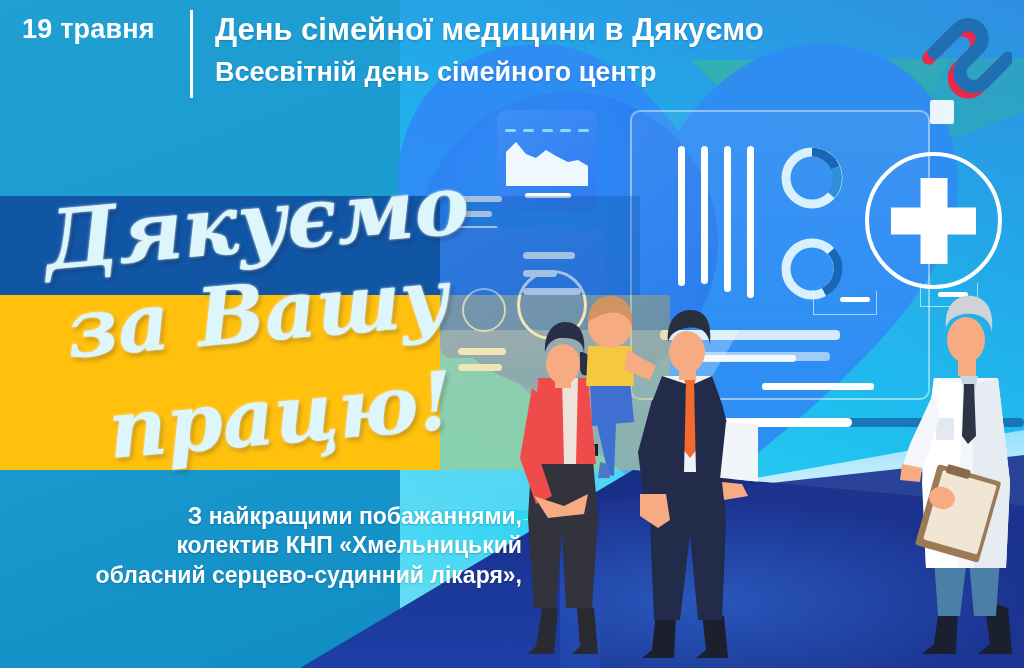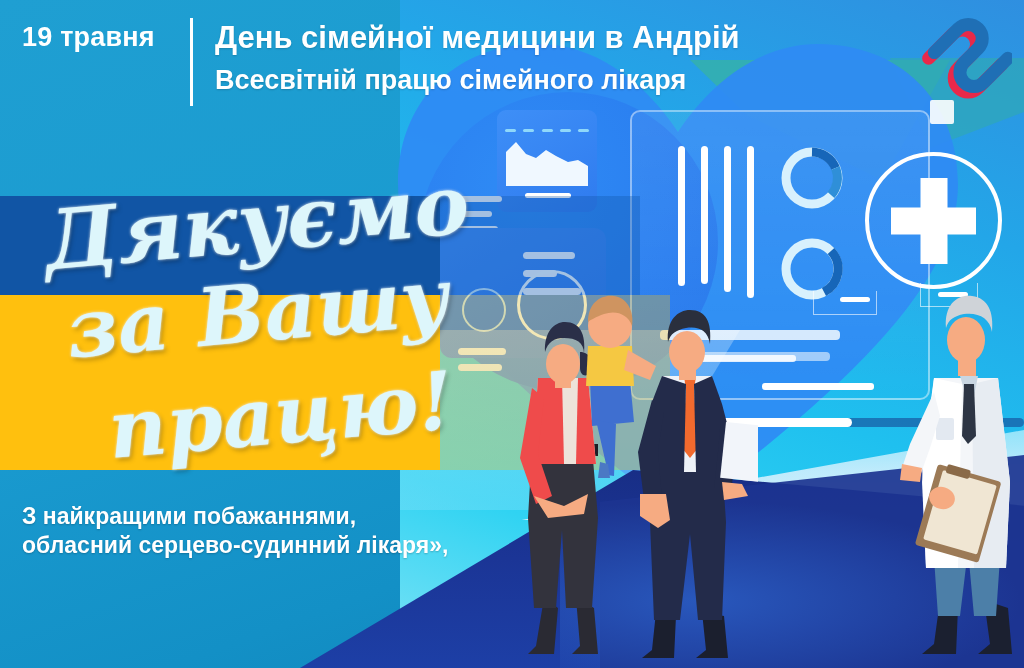--- a/index.html
+++ b/index.html
@@ -178,21 +178,21 @@
   .flag-blue-ext {
     position:absolute; left:440px; top:196px; width:200px; height:99px;
     background:#1155a5; opacity:.32;
   }
   .flag-yellow-ext {
     position:absolute; left:440px; top:295px; width:230px; height:175px;
     background:#ffc00e; opacity:.3;
   }
 
   
-  .header { position:absolute; left:0; top:8px; width:820px; height:110px;text-decoration:underline; }
+  .header { position:absolute; left:0; top:0; width:820px; height:110px;text-decoration:underline; }
   .date {
     position:absolute; left:22px; top:14px;
     color:#fff; font-size:27px; font-weight:bold; letter-spacing:.2px;
     white-space:nowrap;
   }
   .divider {
     position:absolute; left:190px; top:10px; width:3px; height:88px;
     background:#fff;
   }
   .title-main {
@@ -226,21 +226,21 @@
   .s1 { position:absolute; left:26px; top:6px;   font-size:82px; transform:rotate(-5deg); }
   .s2 { position:absolute; left:48px; top:98px;  font-size:80px; transform:rotate(-5deg); }
   .s3 { position:absolute; left:90px; top:200px; font-size:80px; transform:rotate(-5deg); }
 
   
   .signature {
     position:absolute; left:22px; top:502px; width:500px;
     color:#fff; font-size:23px; font-weight:bold; line-height:1.28;
     text-shadow:0 1px 2px rgba(0,0,0,.22);
   }
-  .signature div { white-space:nowrap; }
+  .signature div { white-space:nowrap;text-align:right; }
 
   
   .person { position:absolute; }
   .person svg { display:block; width:100%; height:100%; }
   .woman { left:492px; top:268px; width:140px; height:400px; }
   .baby  { left:570px; top:288px; width:90px;  height:200px; }
   .man   { left:618px; top:272px; width:140px; height:396px; }
   .doctor{ left:900px; top:268px; width:130px; height:400px; }
 </style>
 </head>
@@ -424,33 +424,34 @@
 
   <div class="script">
     <div class="s1">Дякуємо</div>
     <div class="s2">за Вашу</div>
     <div class="s3">працю!</div>
   </div>
 
   <div class="header">
     <div class="date">19  травня</div>
     <div class="divider"></div>
-    <div class="title-main">День сімейної медицини в Андрій</div>
-    <div class="title-sub">Всесвітній працю сімейного лікаря</div>
+    <div class="title-main">День сімейної медицини в Дякуємо</div>
+    <div class="title-sub">Всесвітній день сімейного центр</div>
   </div>
 
   <div class="logo">
     <svg viewBox="0 0 96 92">
       <g transform="rotate(-45 48 46)">
         <path d="M20 24 h34 a14 14 0 0 1 0 28 h-20 a14 14 0 0 0 0 28 h34" fill="none" stroke="#e8294a" stroke-width="13" stroke-linecap="round"></path>
       </g>
       <g transform="rotate(-45 48 46)">
         <path d="M76 80 h-34 a14 14 0 0 1 0 -28 h20 a14 14 0 0 0 0 -28 h-34" fill="none" stroke="#1f6fb5" stroke-width="13" stroke-linecap="round"></path>
       </g>
     </svg>
   </div>
 
   <div class="signature">
     <div>З найкращими побажаннями,</div>
+    <div>колектив КНП «Хмельницький</div>
     <div>обласний серцево-судинний лікаря»,</div>
   </div>
 
 </div>
 
 </body></html>

